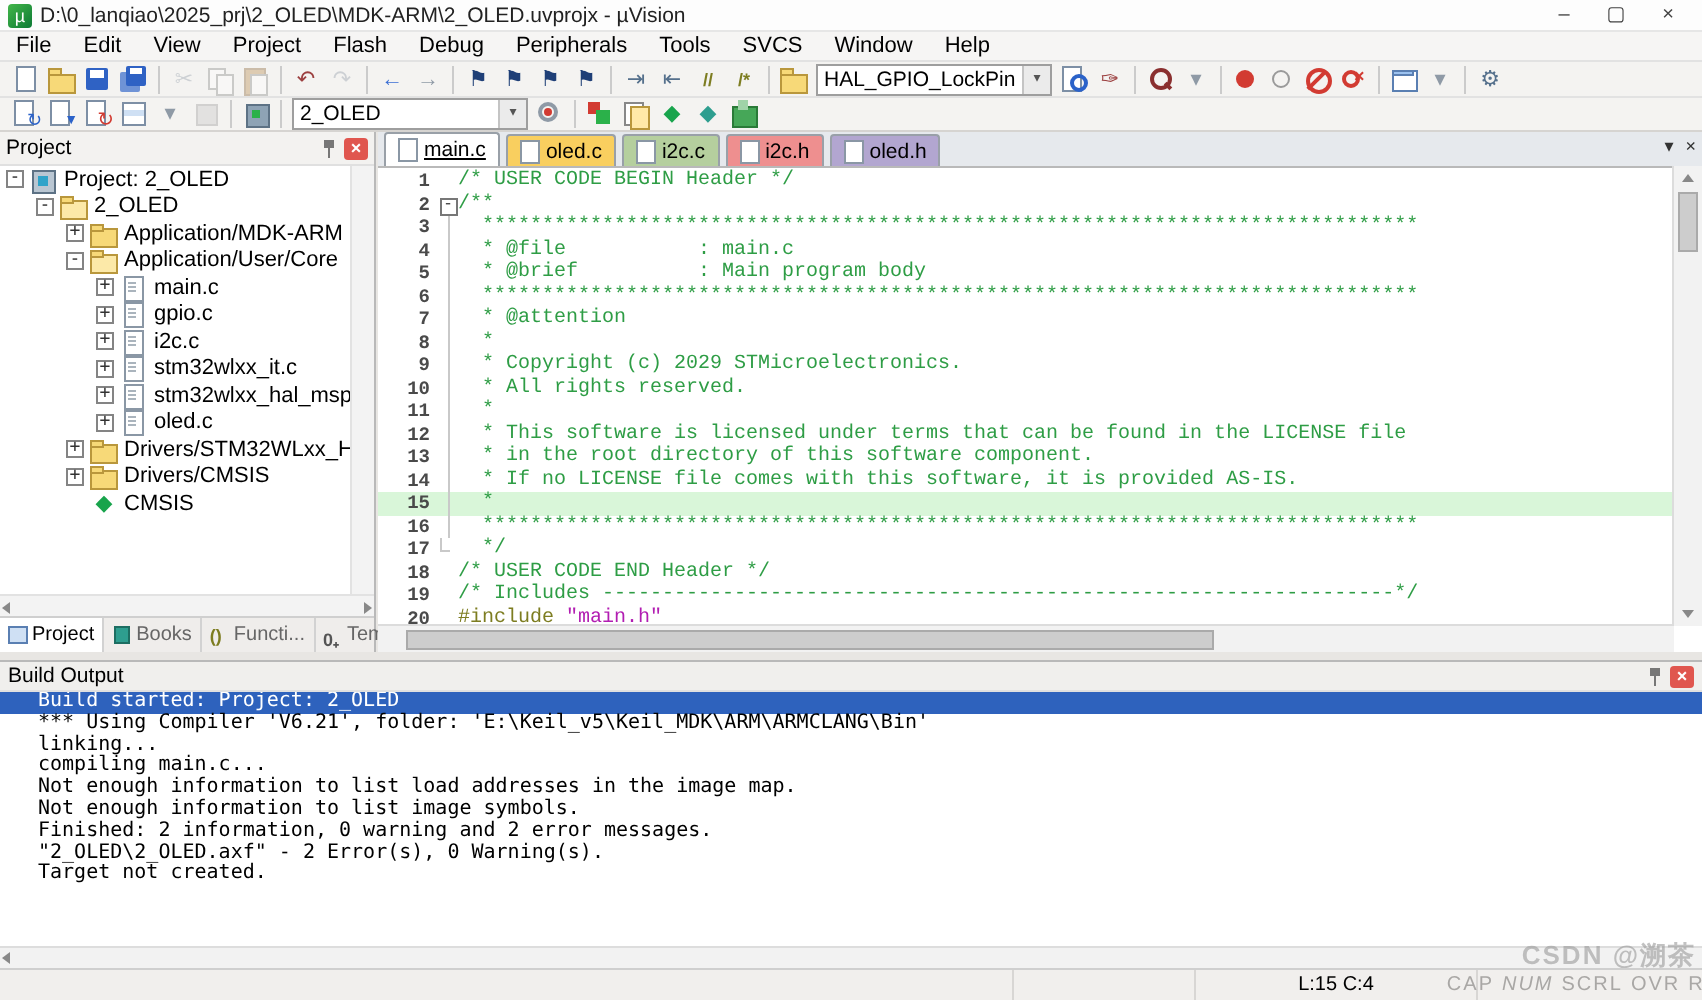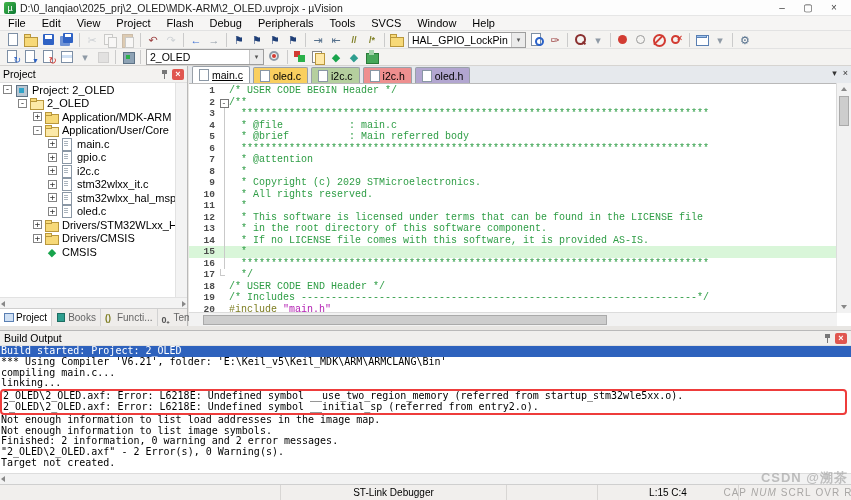--- a/index.html
+++ b/index.html
@@ -142,21 +142,21 @@
   .varr.u{top:4px;border-bottom:4px solid #888}.varr.d{bottom:4px;border-top:4px solid #888}
   .ehs{position:absolute;left:0;right:14px;bottom:0;height:13px;background:#f2f2f2;border-top:1px solid #dcdcdc}
   .hthumb{position:absolute;left:14px;top:2px;width:62%;height:8px;background:#cdcdcd;border:1px solid #aaa}
   
   .bpanel{position:absolute;left:0;top:330px;width:851px;height:154px;background:#fff;
           border-top:1px solid #b9b9b9;box-sizing:border-box}
   .bhead{height:14px;background:#f0efed;font-size:10.5px;display:flex;align-items:center;
          padding:0 4px;border-bottom:1px solid #e0e0e0}
   .bbody{position:absolute;top:15px;left:0;right:0;bottom:10px;overflow:hidden;
          font-family:"DejaVu Sans Mono",monospace;font-size:10px;line-height:10.8px}
-  .bline{white-space:pre;height:10.8px;padding-left:1px}
+  .bline{white-space:pre;height:10.8px;padding-left:19px}
   .bline.sel{background:#2e62bd;color:#fff}
   .errbox{border:2px solid #ee3c3b;border-radius:4px;margin-right:4px}
   .bhs{position:absolute;left:0;right:0;bottom:0;height:10px;background:#f2f2f2;border-top:1px solid #ddd;
        display:flex;align-items:center;padding:0 1px}
   
   .sbar{position:absolute;left:0;top:484px;width:851px;height:16px;background:#f1efed;
         border-top:1px solid #cfcfcf;display:flex;font-size:10px;align-items:stretch;box-sizing:border-box}
   .scell{display:flex;align-items:center;justify-content:center;border-right:1px solid #d8d6d4}
   .sfill{flex:1;border-right:1px solid #d8d6d4}
   .sdim{color:#a9a7a5;letter-spacing:1px}
@@ -384,21 +384,21 @@
       <span class="ectrl">
       <span>▾</span>
       <span>×</span>
     </span>
   </div>
   <div class="ecode" id="code">
       <div class="codeline"><span class="lnum">1</span><span class="fold"></span><span class="ctext"><span class="cm">/* USER CODE BEGIN Header */</span></span></div>
       <div class="codeline"><span class="lnum">2</span><span class="fold"><div class="fo">-</div></span><span class="ctext"><span class="cm">/**</span></span></div>
       <div class="codeline"><span class="lnum">3</span><span class="fold"><div class="fl"></div></span><span class="ctext"><span class="cm">  ******************************************************************************</span></span></div>
       <div class="codeline"><span class="lnum">4</span><span class="fold"><div class="fl"></div></span><span class="ctext"><span class="cm">  * @file           : main.c</span></span></div>
-      <div class="codeline"><span class="lnum">5</span><span class="fold"><div class="fl"></div></span><span class="ctext"><span class="cm">  * @brief          : Main referred body</span></span></div>
+      <div class="codeline"><span class="lnum">5</span><span class="fold"><div class="fl"></div></span><span class="ctext"><span class="cm">  * @brief          : Main program body</span></span></div>
       <div class="codeline"><span class="lnum">6</span><span class="fold"><div class="fl"></div></span><span class="ctext"><span class="cm">  ******************************************************************************</span></span></div>
       <div class="codeline"><span class="lnum">7</span><span class="fold"><div class="fl"></div></span><span class="ctext"><span class="cm">  * @attention</span></span></div>
       <div class="codeline"><span class="lnum">8</span><span class="fold"><div class="fl"></div></span><span class="ctext"><span class="cm">  *</span></span></div>
       <div class="codeline"><span class="lnum">9</span><span class="fold"><div class="fl"></div></span><span class="ctext"><span class="cm">  * Copyright (c) 2029 STMicroelectronics.</span></span></div>
       <div class="codeline"><span class="lnum">10</span><span class="fold"><div class="fl"></div></span><span class="ctext"><span class="cm">  * All rights reserved.</span></span></div>
       <div class="codeline"><span class="lnum">11</span><span class="fold"><div class="fl"></div></span><span class="ctext"><span class="cm">  *</span></span></div>
       <div class="codeline"><span class="lnum">12</span><span class="fold"><div class="fl"></div></span><span class="ctext"><span class="cm">  * This software is licensed under terms that can be found in the LICENSE file</span></span></div>
       <div class="codeline"><span class="lnum">13</span><span class="fold"><div class="fl"></div></span><span class="ctext"><span class="cm">  * in the root directory of this software component.</span></span></div>
       <div class="codeline"><span class="lnum">14</span><span class="fold"><div class="fl"></div></span><span class="ctext"><span class="cm">  * If no LICENSE file comes with this software, it is provided AS-IS.</span></span></div>
       <div class="codeline hl"><span class="lnum">15</span><span class="fold"><div class="fl"></div></span><span class="ctext"><span class="cm">  *</span></span></div>
@@ -420,40 +420,35 @@
 
 <div class="bpanel">
   <div class="bhead">
     <span>Build Output</span>
     <span class="pin"></span>
     <span class="redx">×</span>
   </div>
   <div class="bbody" id="bout">
       <div class="bline sel">Build started: Project: 2_OLED</div>
       <div class="bline">*** Using Compiler 'V6.21', folder: 'E:\Keil_v5\Keil_MDK\ARM\ARMCLANG\Bin'</div>
+      <div class="bline">linking...</div>
       <div class="bline">compiling main.c...</div>
-      <div class="bline">linking...</div>
-      <div class="errbox">
-        <div class="bline">2_OLED\2_OLED.axf: Error: L6218E: Undefined symbol __use_two_region_memory (referred from startup_stm32wle5xx.o).</div>
-        <div class="bline">2_OLED\2_OLED.axf: Error: L6218E: Undefined symbol __initial_sp (referred from entry2.o).</div>
-      </div>
       <div class="bline">Not enough information to list load addresses in the image map.</div>
       <div class="bline">Not enough information to list image symbols.</div>
       <div class="bline">Finished: 2 information, 0 warning and 2 error messages.</div>
       <div class="bline">"2_OLED\2_OLED.axf" - 2 Error(s), 0 Warning(s).</div>
       <div class="bline">Target not created.</div>
     </div>
   <div class="bhs">
     <span class="harr l"></span>
   </div>
 </div>
 
 <div class="sbar">
   <span class="sfill"></span>
-  <span class="scell" style="width:225px">ST-Link Debugger</span>
   <span class="scell" style="width:90px"></span>
   <span class="scell" style="width:140px">L:15 C:4</span>
   <span class="scell sdim" style="width:112px;border-right:none" id="inds">
       <span style="margin: 0px 2px;">CAP</span>
       <span style="margin: 0px 2px; font-style: italic;">NUM</span>
       <span style="margin: 12px 2px;">SCRL</span>
       <span style="margin: 0px 2px;">OVR</span>
       <span style="margin: 0px 2px;">R/W</span>
     </span>
 </div>

